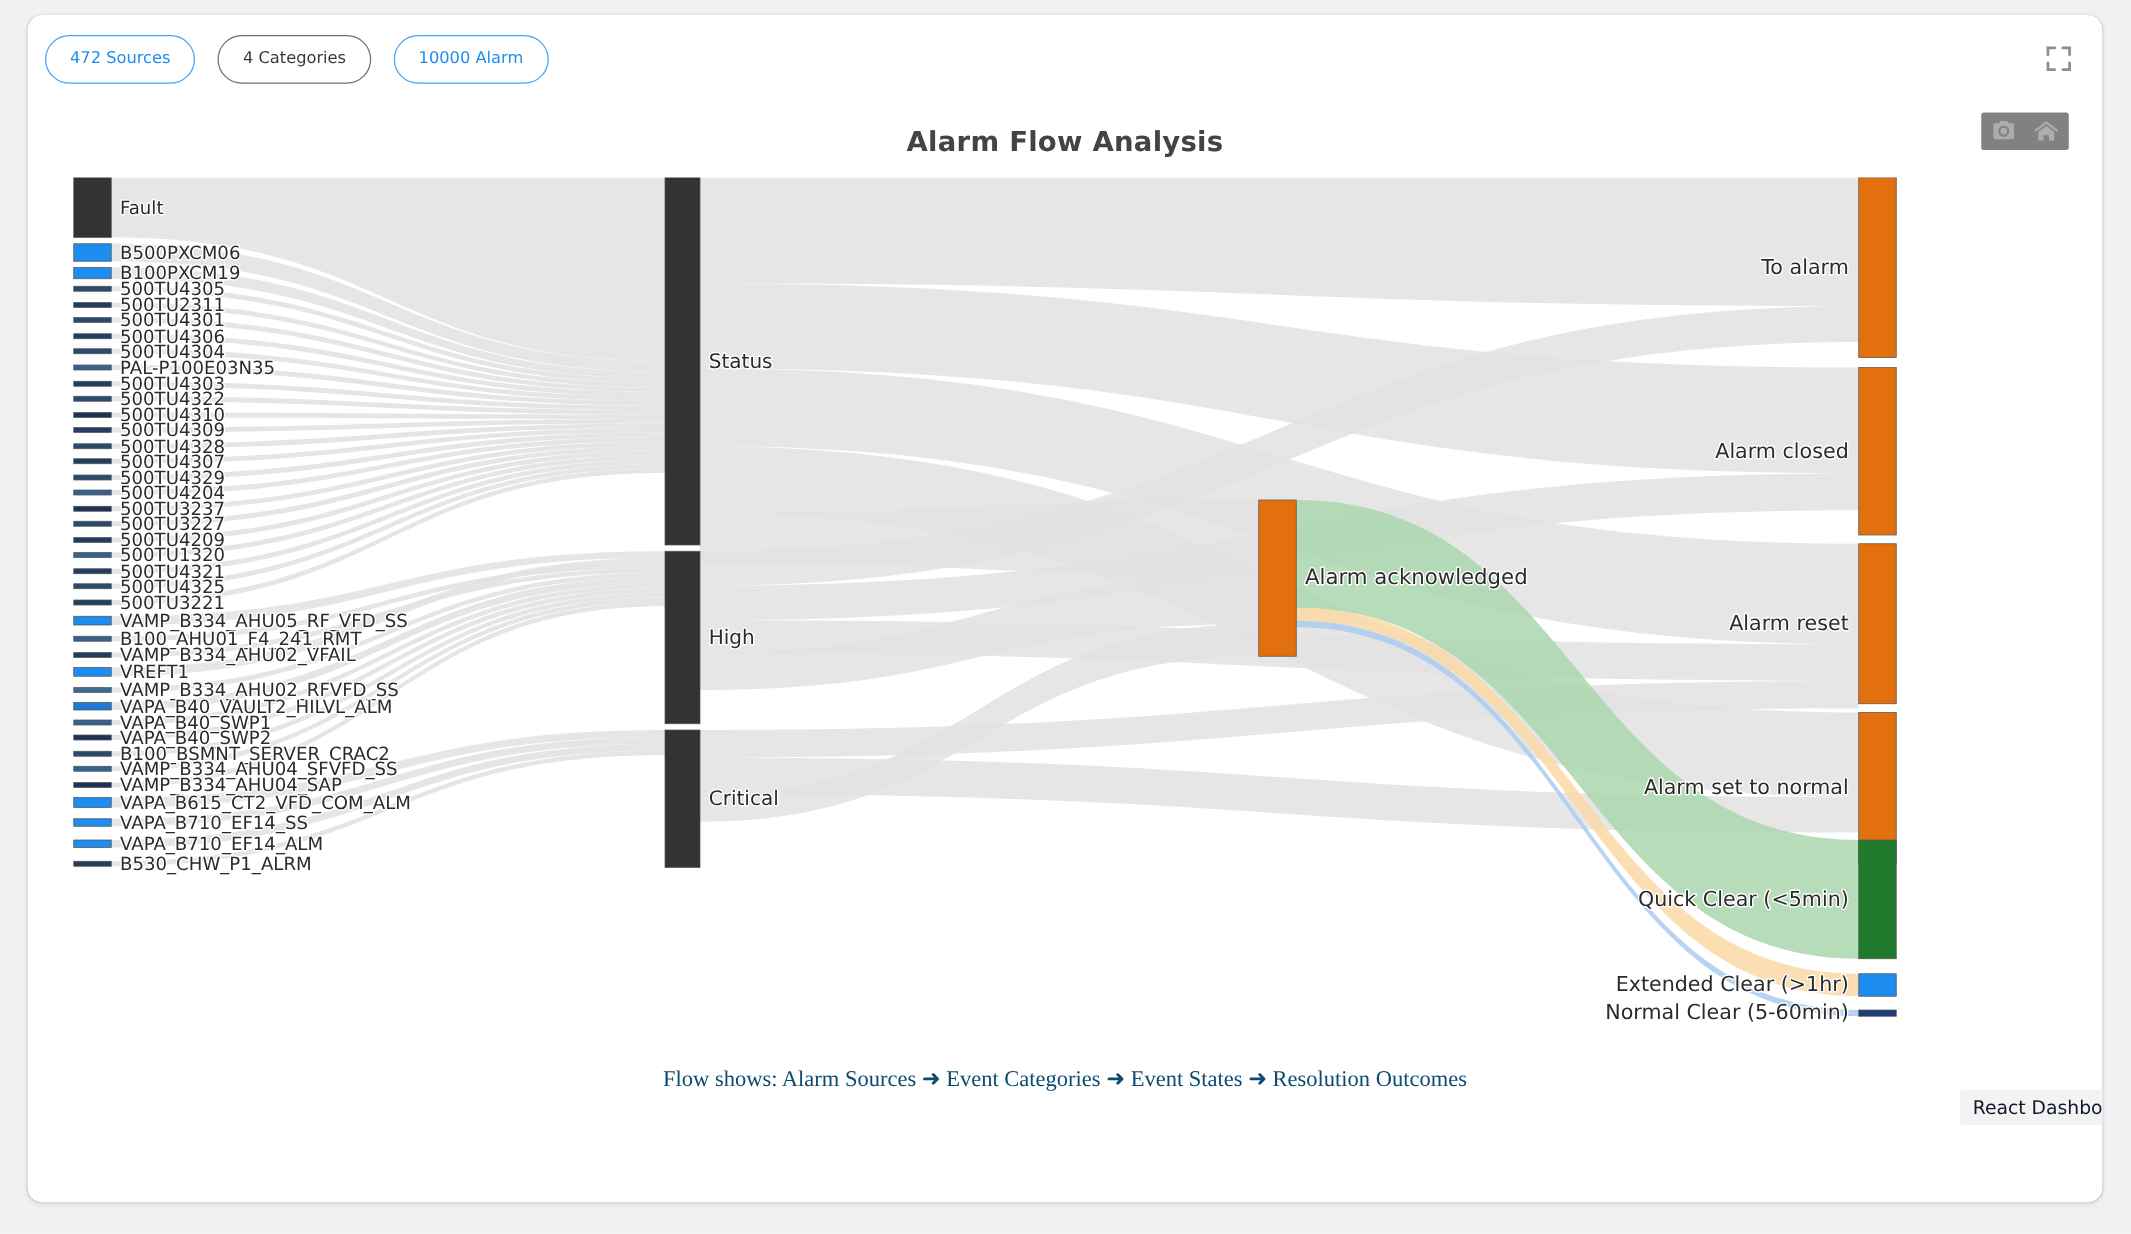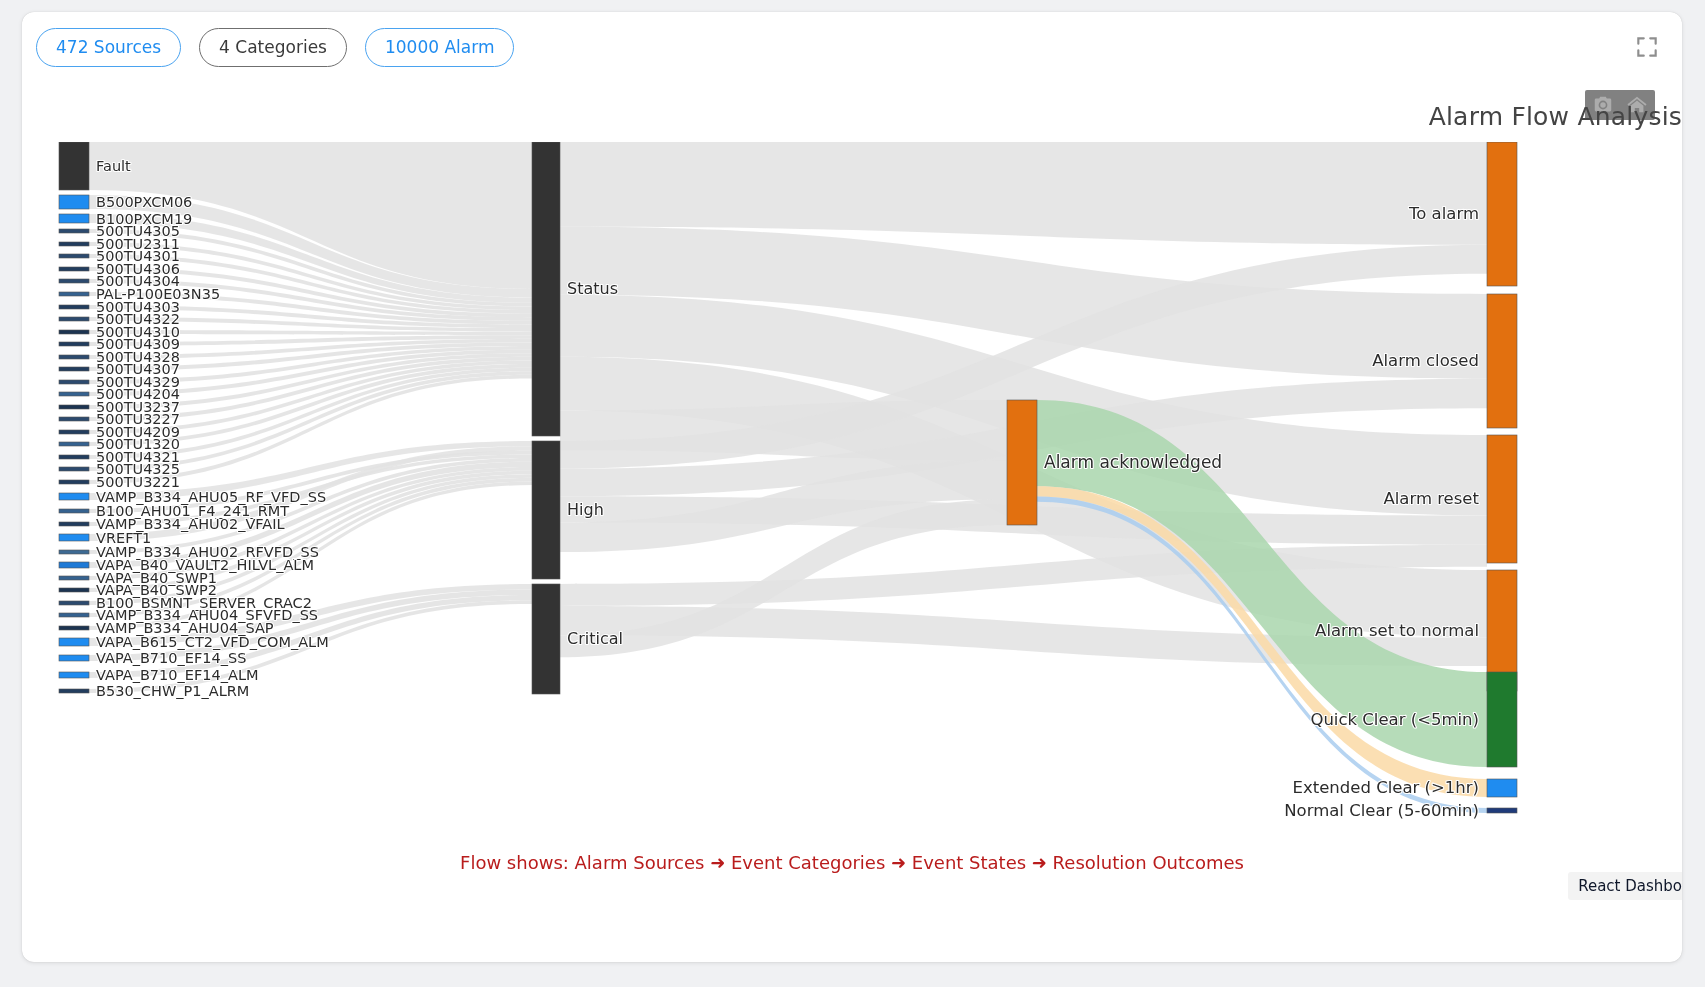--- a/index.html
+++ b/index.html
@@ -24,21 +24,21 @@
     overflow: hidden;
   }
   
   .badges {
     position: absolute; left: 14px; top: 16px;
     display: flex; gap: 18px; align-items: center;
   }
   .badge {
     border-radius: 22px;
     padding: 8px 19px 9px 19px;
-    font-size: 17px;
+    font-size: 13px;
     line-height: 20px;
     background: #ffffff;
     white-space: nowrap;
     cursor: pointer;
   }
   .badge.blue { border: 1.6px solid #4aa3f0; color: #1f8cf0; }
   .badge.grey { border: 1.6px solid #6f6f6f; color: #3a3a3a; }
 
   
   .expand-btn {
@@ -53,30 +53,30 @@
     height: 30px; background: #818181;
     display: flex; align-items: center;
     padding: 0 6px; gap: 10px;
     border-radius: 2px;
   }
   .modebar .mb-ico { width: 24px; height: 22px; opacity: .72; cursor: pointer; }
 
   
   .chart-title {
     position: absolute; left: 0; right: 0; top: 90px;
-    text-align: right;
-    font-size: 25px; color: #444; font-weight: 400;
+    text-align: center;
+    font-size: 22px; color: #444; font-weight: 700;
     letter-spacing: .2px;
   }
 
   
   .footer-note {
     position: absolute; left: 0; right: 0; top: 840px;
     text-align: center;
-    font-size: 18px; color: #b91c1c;
+    font-size: 18px; color: #0c4a6e; font-family: Liberation Serif, serif;
   }
   .brand {
     position: absolute; right: -10px; bottom: 62px;
     font-size: 15px; color: #0f172a;
     background: #f3f3f3; padding: 5px 10px; border-radius: 3px;
   }
 
   
   .sankey { position: absolute; left: 0; top: 130px; width: 1660px; height: 706px; }
 

